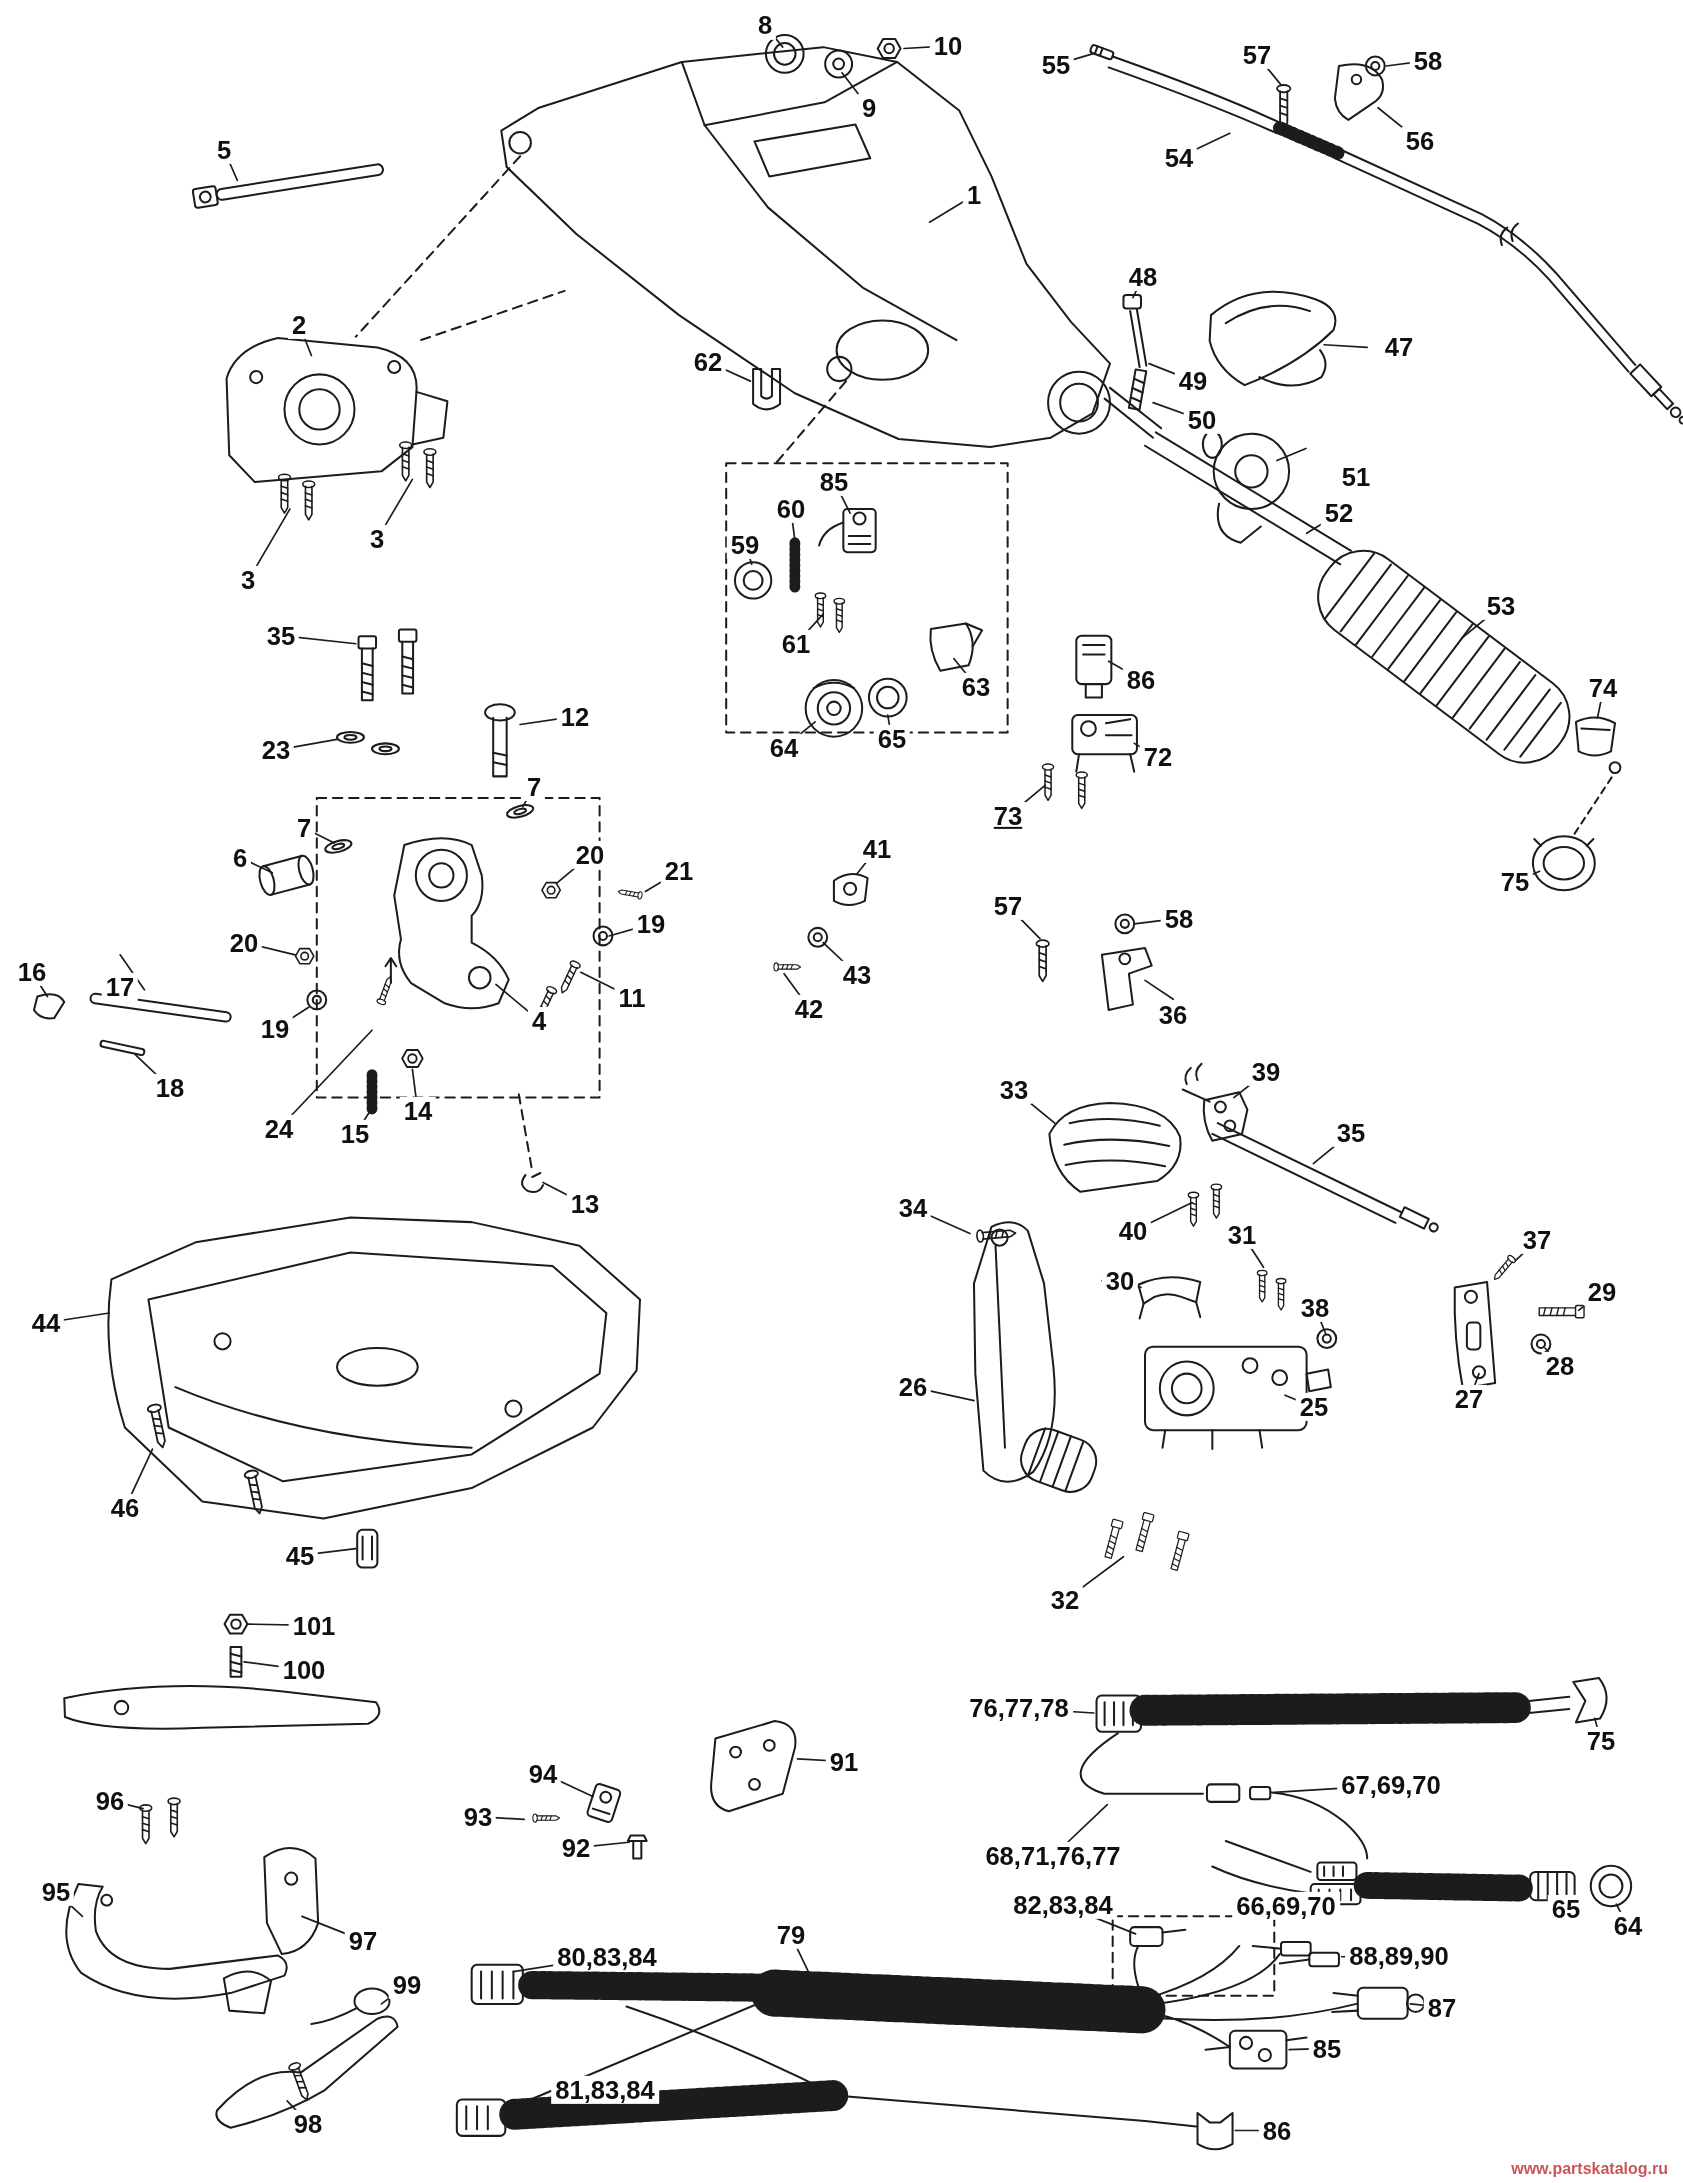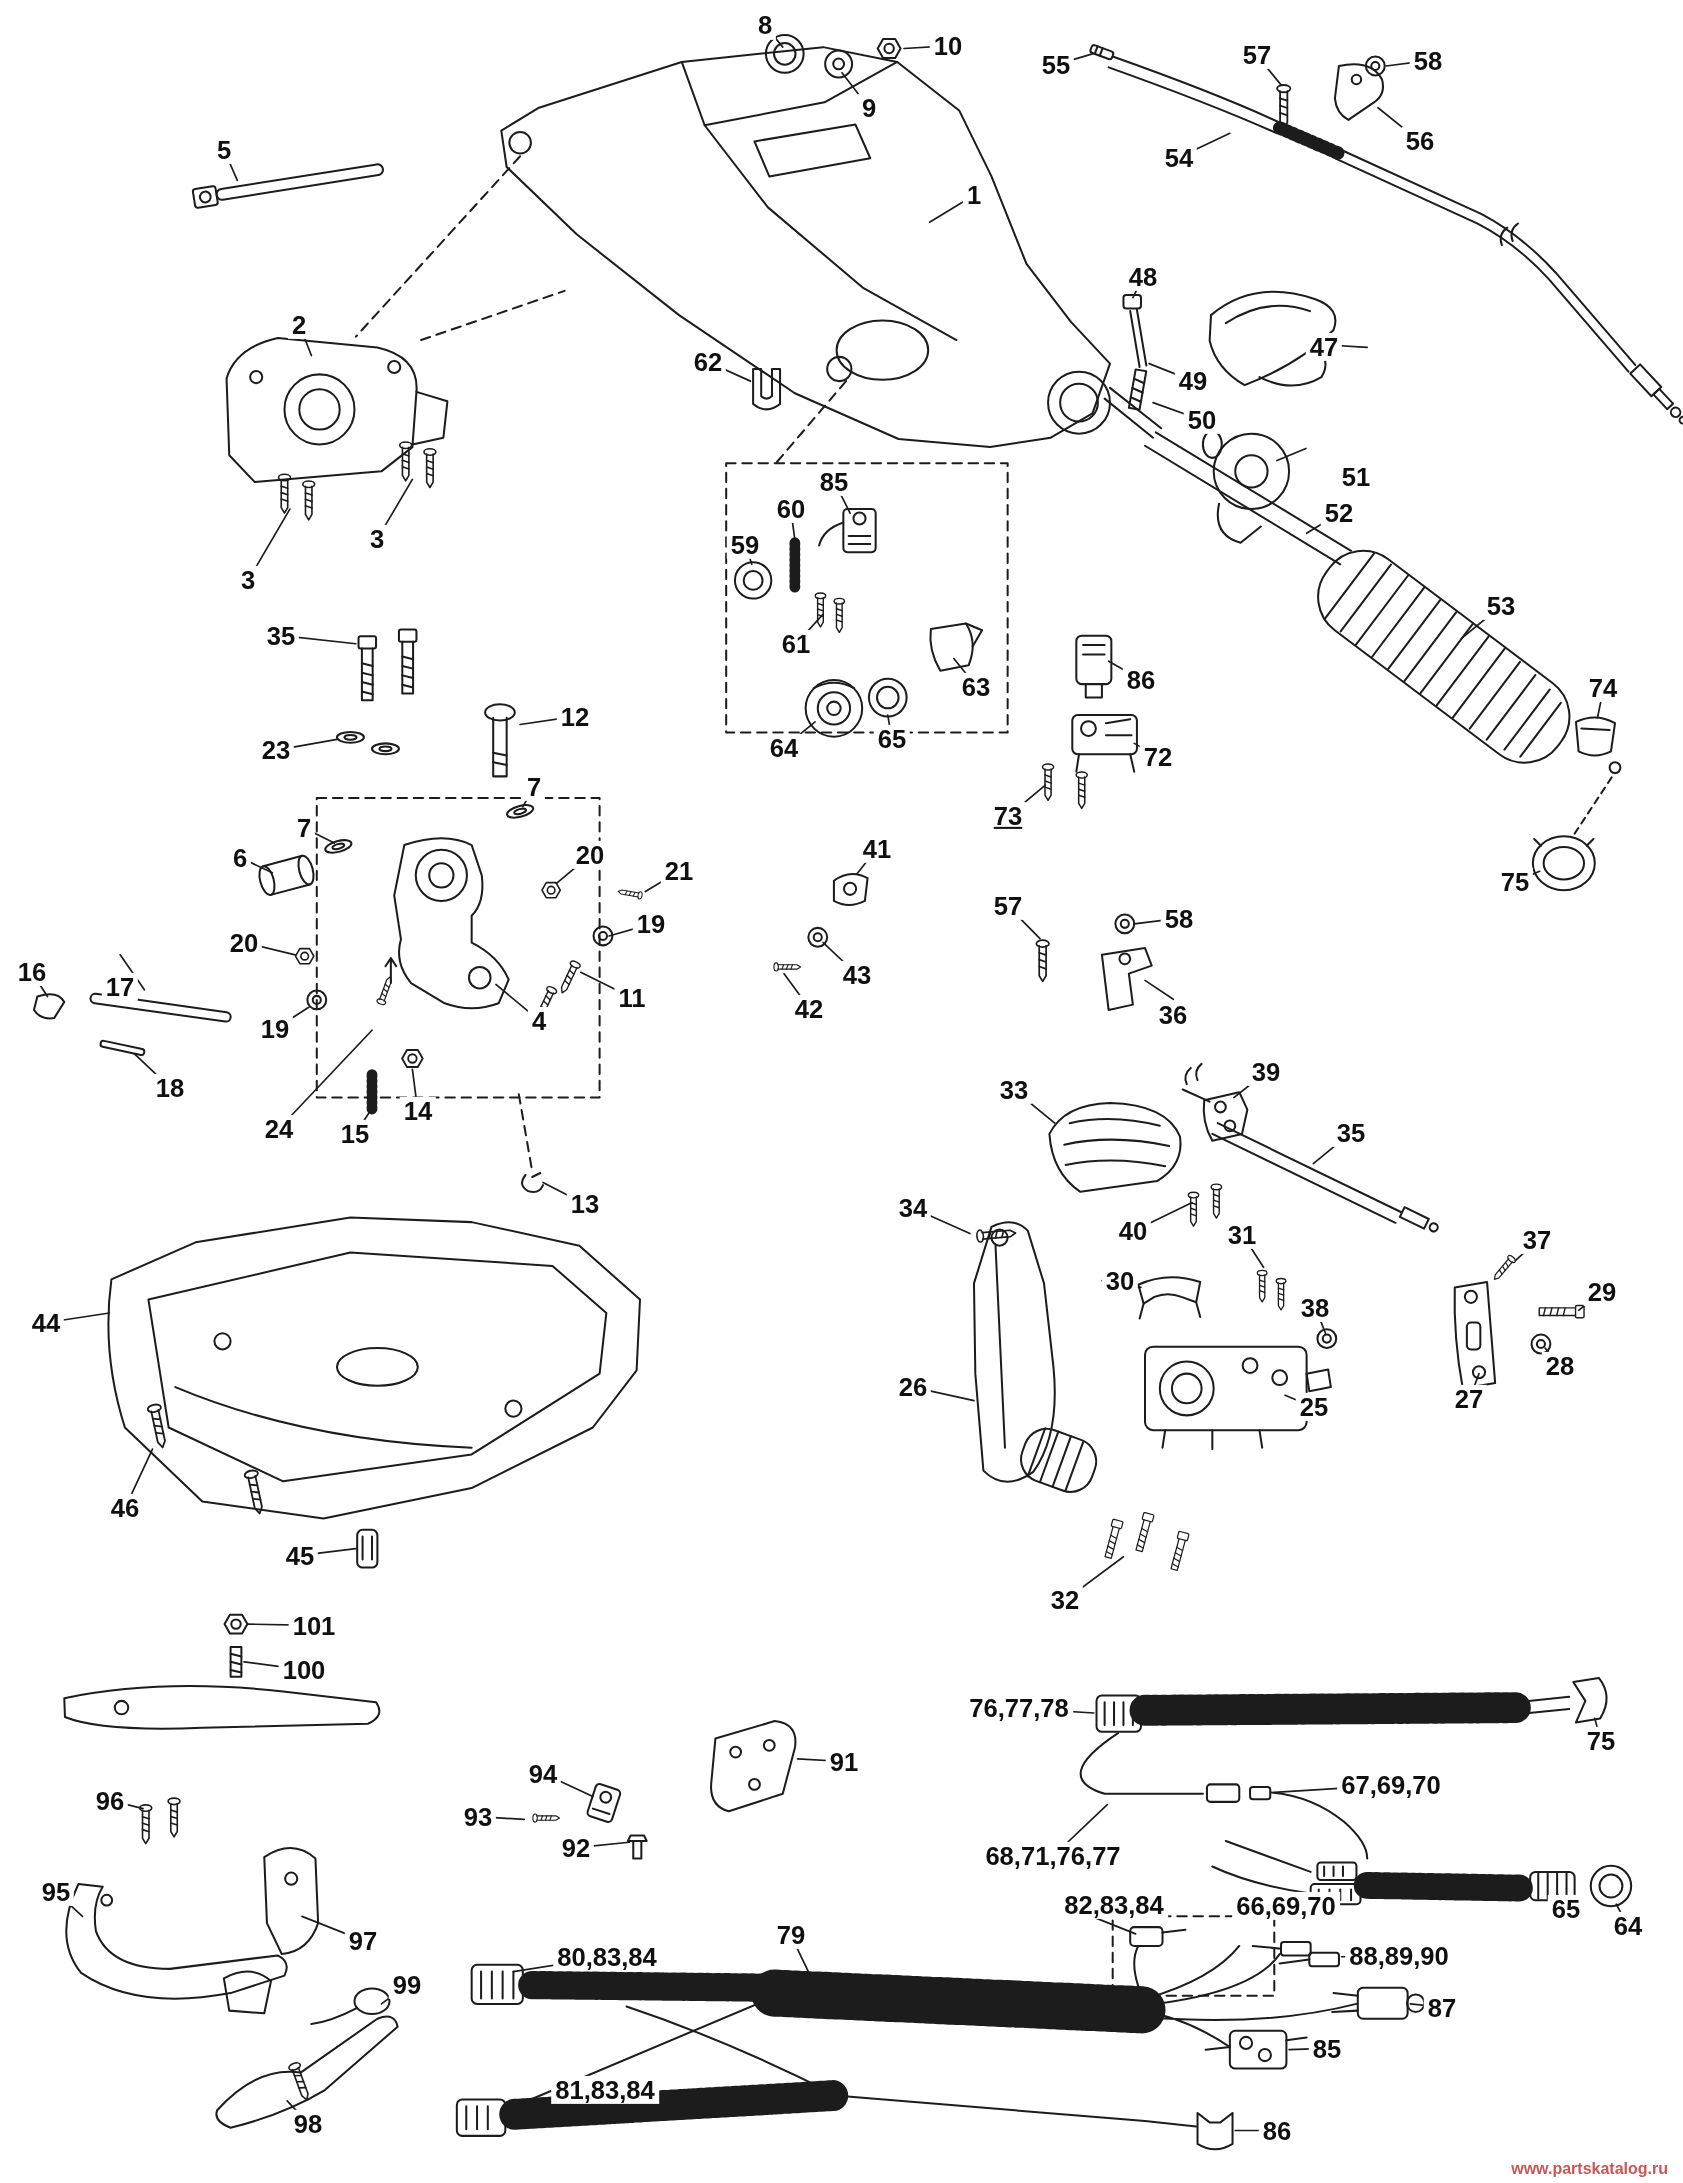--- a/index.html
+++ b/index.html
@@ -630,21 +630,21 @@
       <span class="callout" style="left: 248px; top: 580px;">3</span>
       <span class="callout" style="left: 708px; top: 362px;">62</span>
       <span class="callout" style="left: 1056px; top: 65px;">55</span>
       <span class="callout" style="left: 1257px; top: 55px;">57</span>
       <span class="callout" style="left: 1428px; top: 61px;">58</span>
       <span class="callout" style="left: 1420px; top: 141px;">56</span>
       <span class="callout" style="left: 1179px; top: 158px;">54</span>
       <span class="callout" style="left: 1143px; top: 277px;">48</span>
       <span class="callout" style="left: 1193px; top: 381px;">49</span>
       <span class="callout" style="left: 1202px; top: 420px;">50</span>
-      <span class="callout" style="left: 1324px; top: 347px;">47</span>
+      <span class="callout" style="left: 1399px; top: 347px;">47</span>
       <span class="callout" style="left: 1356px; top: 449px; margin-top: 28px;">51</span>
       <span class="callout" style="left: 1339px; top: 513px;">52</span>
       <span class="callout" style="left: 1501px; top: 606px;">53</span>
       <span class="callout" style="left: 1603px; top: 688px;">74</span>
       <span class="callout" style="left: 1515px; top: 882px;">75</span>
       <span class="callout" style="left: 281px; top: 636px;">35</span>
       <span class="callout" style="left: 276px; top: 750px;">23</span>
       <span class="callout" style="left: 575px; top: 717px;">12</span>
       <span class="callout" style="left: 534px; top: 787px;">7</span>
       <span class="callout" style="left: 304px; top: 828px;">7</span>
@@ -708,21 +708,21 @@
       <span class="callout" style="left: 478px; top: 1817px;">93</span>
       <span class="callout" style="left: 844px; top: 1762px;">91</span>
       <span class="callout" style="left: 576px; top: 1848px;">92</span>
       <span class="callout" style="left: 1019px; top: 1708px;">76,77,78</span>
       <span class="callout" style="left: 1601px; top: 1741px;">75</span>
       <span class="callout" style="left: 1391px; top: 1785px;">67,69,70</span>
       <span class="callout" style="left: 1053px; top: 1856px;">68,71,76,77</span>
       <span class="callout" style="left: 1286px; top: 1906px;">66,69,70</span>
       <span class="callout" style="left: 1566px; top: 1909px;">65</span>
       <span class="callout" style="left: 1628px; top: 1926px;">64</span>
-      <span class="callout" style="left: 1114px; top: 1905px;">82,83,84</span>
+      <span class="callout" style="left: 1063px; top: 1905px;">82,83,84</span>
       <span class="callout" style="left: 1399px; top: 1956px;">88,89,90</span>
       <span class="callout" style="left: 1442px; top: 2008px;">87</span>
       <span class="callout" style="left: 1327px; top: 2049px;">85</span>
       <span class="callout" style="left: 1277px; top: 2131px;">86</span>
       <span class="callout" style="left: 607px; top: 1957px;">80,83,84</span>
       <span class="callout" style="left: 791px; top: 1935px;">79</span>
       <span class="callout" style="left: 605px; top: 2090px;">81,83,84</span>
     </div>
 
   <div id="watermark" style="color: rgb(204, 85, 85); margin-top: 36px;">www.partskatalog.ru</div>

